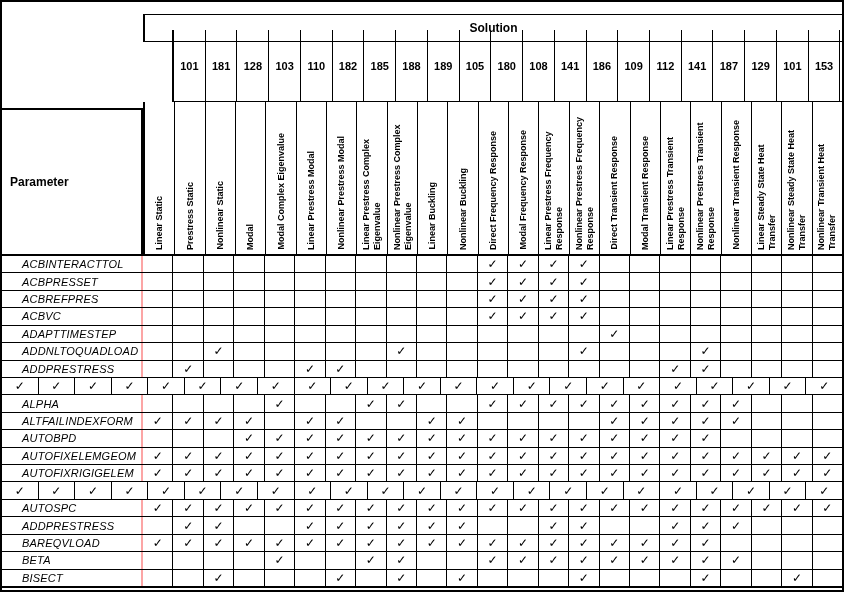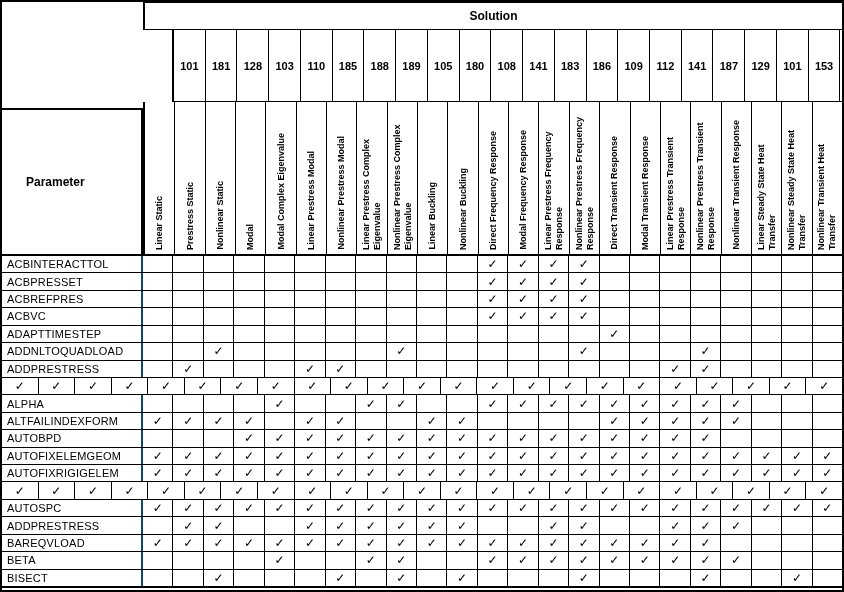--- a/index.html
+++ b/index.html
@@ -3,21 +3,21 @@
 <meta charset="utf-8">
 <style>
   * { margin:0; padding:0; box-sizing:border-box; }
   html,body { background:#e8e8e8; font-family:"Liberation Sans", sans-serif; }
   .screen{
     position:relative; width:844px; height:592px; background:#ffffff;
     border:2px solid #000; overflow:hidden; color:#000;
   }
   
   .solution-header{
-    position:absolute; left:141px; top:0; width:699px; height:28px;
+    position:absolute; left:141px; top:12px; width:699px; height:28px;
     border-left:2px solid #000; border-bottom:1px solid #000; border-top:1px solid #000;
     display:flex; align-items:center; justify-content:center;
     font-weight:bold; font-size:12px;
   }
   
   .numbers-row{
     position:absolute; left:147px; top:28px; width:699px; height:72px;
     border-left:2px solid #000; border-bottom:1px solid #000;
     display:flex;
     margin-left:23px;
@@ -39,35 +39,35 @@
   }
   .rot-cell span{
     writing-mode:vertical-rl; transform:rotate(180deg);
     font-weight:bold; font-size:9px; line-height:1.2;
     max-height:146px; padding:4px 0; text-align:left; white-space:normal;
   }
   
   .param-header{
     position:absolute; left:0; top:106px; width:141px; height:148px;
     border-top:2px solid #000; border-right:2px solid #000; border-bottom:2px solid #000;
-    display:flex; align-items:center; padding-left:24px;
+    display:flex; align-items:center; padding-left:8px;
     font-weight:bold; font-size:12px; background:#fff;
   }
   
   
   .grid{
     position:absolute; left:0; top:254px; width:840px; height:332px;
     display:flex; flex-direction:column; border-bottom:2px solid #000;
   }
   .grid-row{ flex:1 1 0; display:flex; border-bottom:1px solid #000; }
   .grid-row:last-child{ border-bottom:none; }
   .name-cell{
-    width:141px; flex:none; border-right:2px solid #0c4a6e;
-    display:flex; align-items:center; padding-left:5px;
-    font-size:11px; letter-spacing:0.2px; overflow:hidden; white-space:nowrap;
+    width:141px; flex:none; border-right:2px solid #fca5a5;
+    display:flex; align-items:center; padding-left:20px;
+    font-size:11px; letter-spacing:0.2px; overflow:hidden; white-space:nowrap;font-style:italic;
   }
   .check-cell{
     flex:1 1 0; border-right:1px solid #000;
     display:flex; align-items:center; justify-content:center;
     font-size:12px; line-height:1;
   }
   .grid-row .check-cell:last-child{ border-right:none; }
 </style>
 </head>
 <body>
@@ -75,28 +75,28 @@
 <div class="screen">
   <div class="solution-header">
     <span>Solution</span>
   </div>
   <div class="numbers-row" id="numbers-row">
       <div class="num-cell">101</div>
       <div class="num-cell">181</div>
       <div class="num-cell">128</div>
       <div class="num-cell">103</div>
       <div class="num-cell">110</div>
+      <div class="num-cell">182</div>
       <div class="num-cell">185</div>
       <div class="num-cell">188</div>
       <div class="num-cell">189</div>
       <div class="num-cell">105</div>
       <div class="num-cell">180</div>
       <div class="num-cell">108</div>
       <div class="num-cell">141</div>
-      <div class="num-cell">183</div>
       <div class="num-cell">186</div>
       <div class="num-cell">109</div>
       <div class="num-cell">112</div>
       <div class="num-cell">141</div>
       <div class="num-cell">187</div>
       <div class="num-cell">129</div>
       <div class="num-cell">101</div>
       <div class="num-cell">153</div>
       <div class="num-cell">159</div>
     </div>

